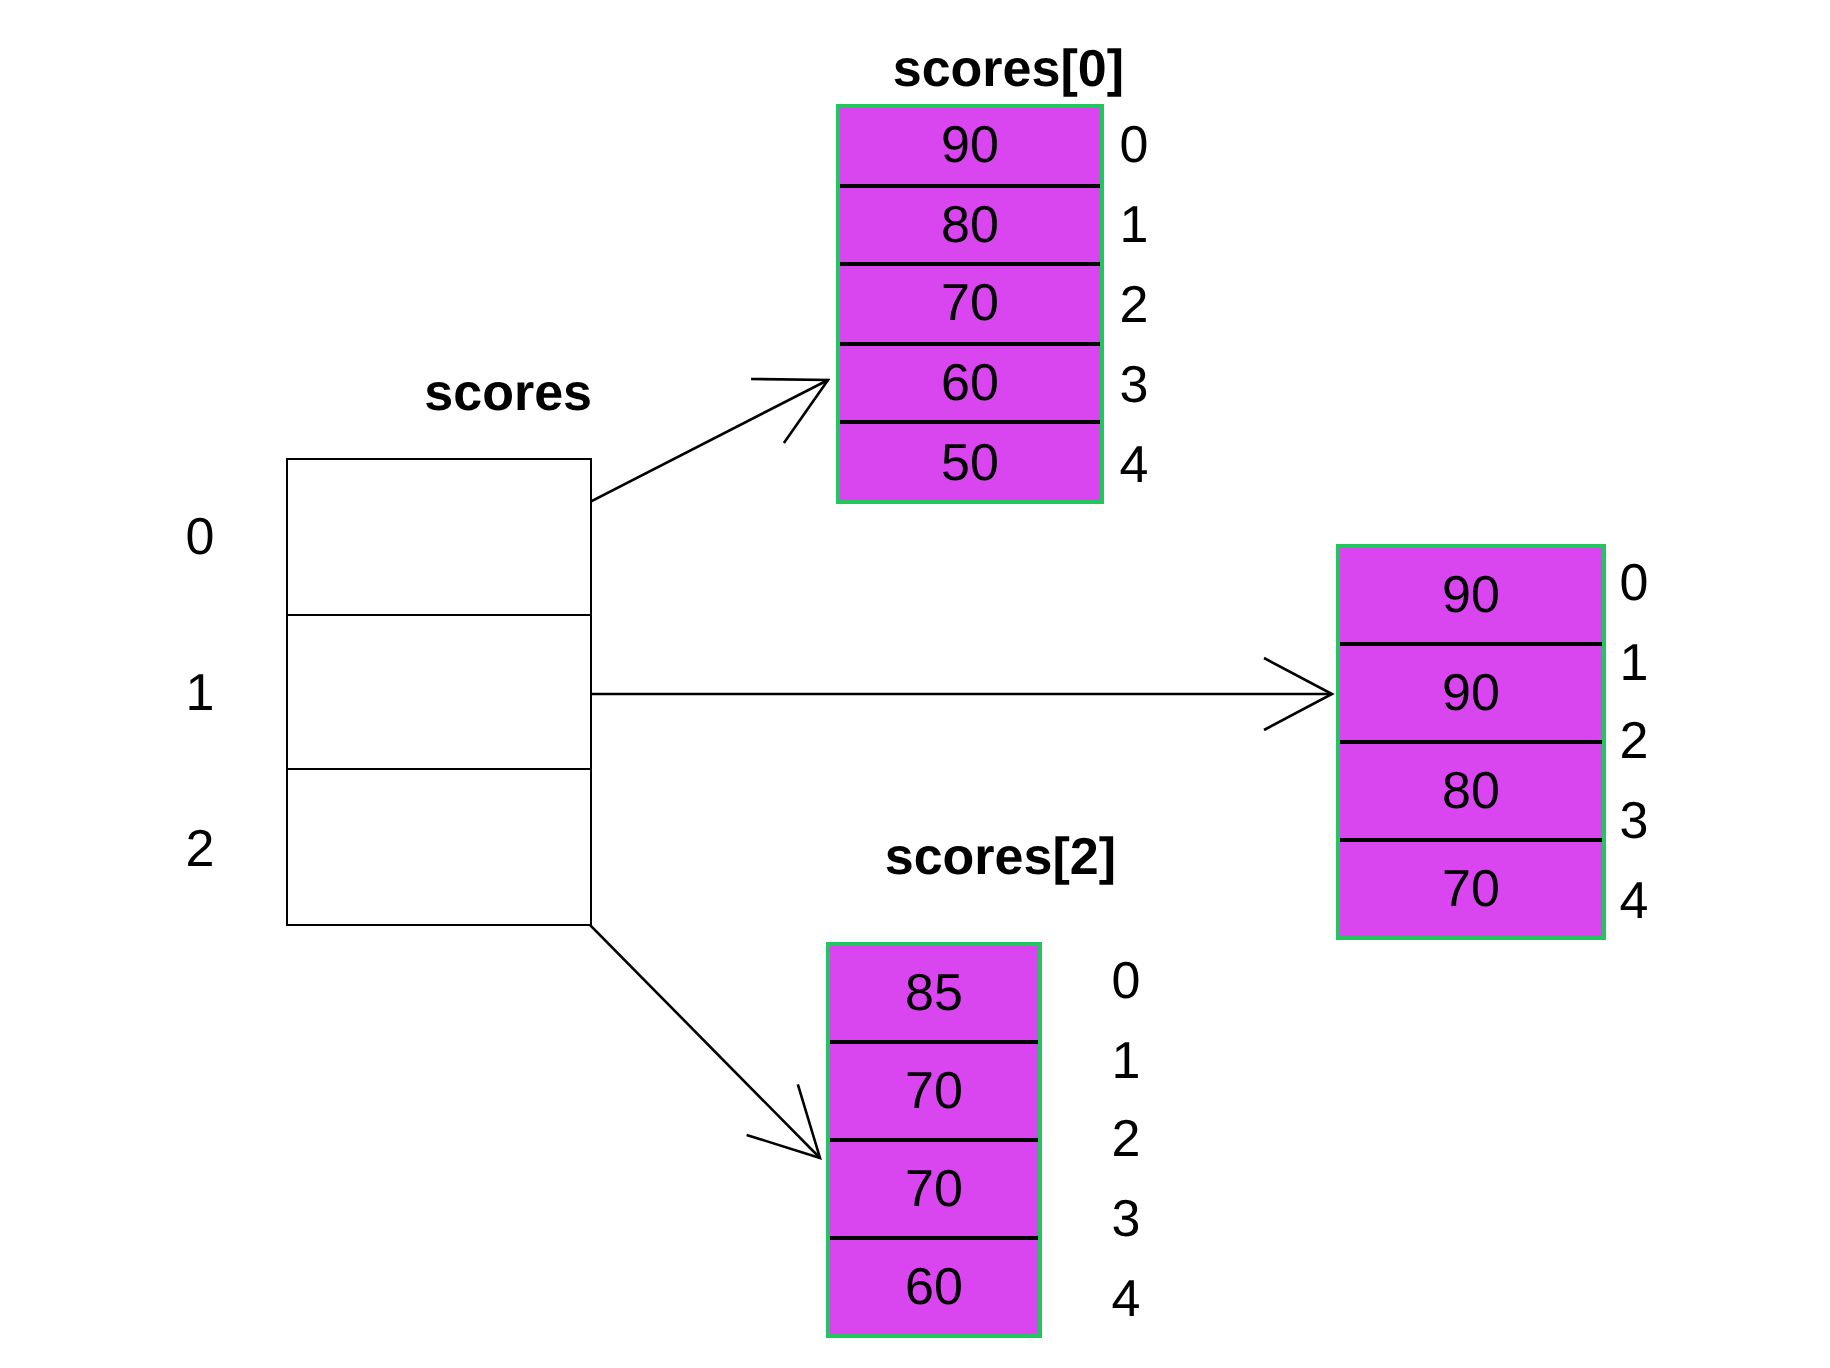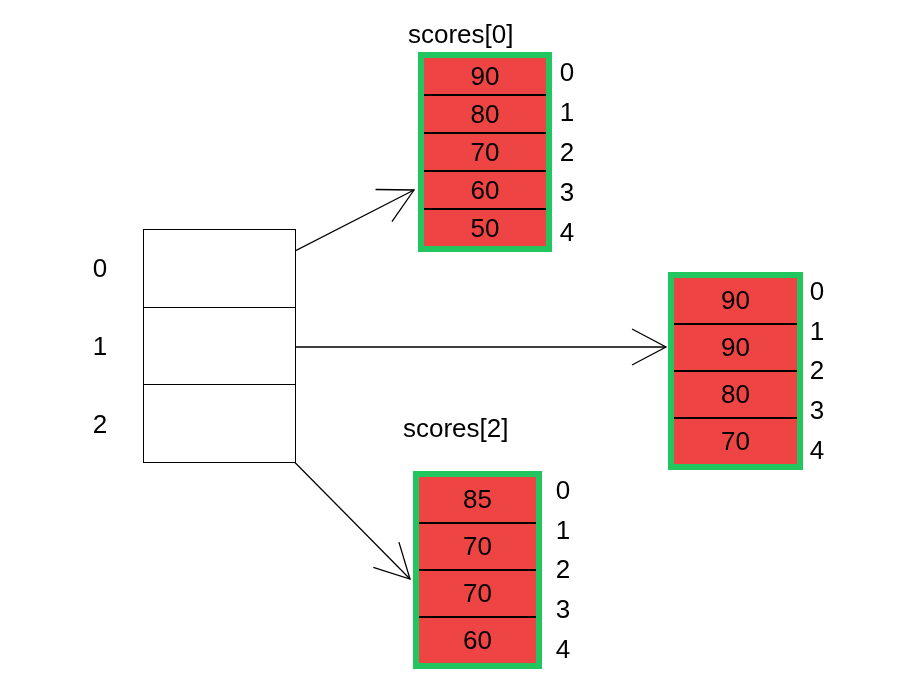--- a/index.html
+++ b/index.html
@@ -7,24 +7,25 @@
     position: relative;
     width: 915px;
     height: 684px;
     background: #ffffff;
     font-family: "Liberation Sans", sans-serif;
     color: #000000;
     overflow: hidden;
   }
   .title {
     position: absolute;
-    text-align: left;
+    text-align: right;
     font-size: 26px;
     line-height: 30px;
     white-space: nowrap;
+    font-weight: bold;
   }
   
   .mainbox {
     position: absolute;
     left: 143px; top: 229px;
     width: 153px; height: 234px;
     border: 1.5px solid #000;
     box-sizing: border-box;
     display: flex; flex-direction: column;
     background: #fff;
@@ -36,24 +37,24 @@
     display: flex; flex-direction: column;
   }
   .idxcol .idx {
     flex: 1;
     display: flex; align-items: center; justify-content: center;
     font-size: 26px;
   }
   
   .subtable {
     position: absolute;
-    border: 6px solid #22c55e;
+    border: 2px solid #22c55e;
     box-sizing: border-box;
     display: flex; flex-direction: column;
-    background: #ef4444;
+    background: #d946ef;
   }
   .subtable .cell {
     flex: 1;
     display: flex; align-items: center; justify-content: center;
     font-size: 26px;
     border-bottom: 2px solid #000;
   }
   .subtable .cell:last-child { border-bottom: none; border-radius: 10px; }
   svg.arrows {
     position: absolute; left: 0; top: 0;
@@ -69,20 +70,21 @@
     <defs>
       <marker id="openarrow" markerUnits="userSpaceOnUse" markerWidth="48" markerHeight="40" refX="42" refY="20" orient="auto">
         <path d="M 8 2 L 42 20 L 8 38" fill="none" stroke="#000" stroke-width="1.3"></path>
       </marker>
     </defs>
     <line x1="252" y1="273" x2="414" y2="190" stroke="#000" stroke-width="1.3" marker-end="url(#openarrow)"></line>
     <line x1="252" y1="347" x2="666" y2="347" stroke="#000" stroke-width="1.3" marker-end="url(#openarrow)"></line>
     <line x1="254" y1="421" x2="410" y2="579" stroke="#000" stroke-width="1.3" marker-end="url(#openarrow)"></line>
   </svg>
 
+  <div class="title" style="left:143px; top:181px; width:153px;">scores</div>
 
   <div class="idxcol" style="left:84px; top:229px; width:32px; height:234px;">
     <div class="idx">0</div>
     <div class="idx">1</div>
     <div class="idx">2</div>
   </div>
 
   <div class="mainbox">
     <div class="mcell"></div>
     <div class="mcell"></div>
@@ -118,21 +120,21 @@
   <div class="idxcol" style="left:802px; top:272px; width:30px; height:198px;">
     <div class="idx">0</div>
     <div class="idx">1</div>
     <div class="idx">2</div>
     <div class="idx">3</div>
     <div class="idx">4</div>
   </div>
 
   <div class="title" style="left:403px; top:413px; width:155px;">scores[2]</div>
 
-  <div class="subtable" style="left:413px; top:471px; width:129px; height:198px;">
+  <div class="subtable" style="left:413px; top:471px; width:108px; height:198px;">
     <div class="cell">85</div>
     <div class="cell">70</div>
     <div class="cell">70</div>
     <div class="cell">60</div>
   </div>
 
   <div class="idxcol" style="left:548px; top:471px; width:30px; height:198px;">
     <div class="idx">0</div>
     <div class="idx">1</div>
     <div class="idx">2</div>

